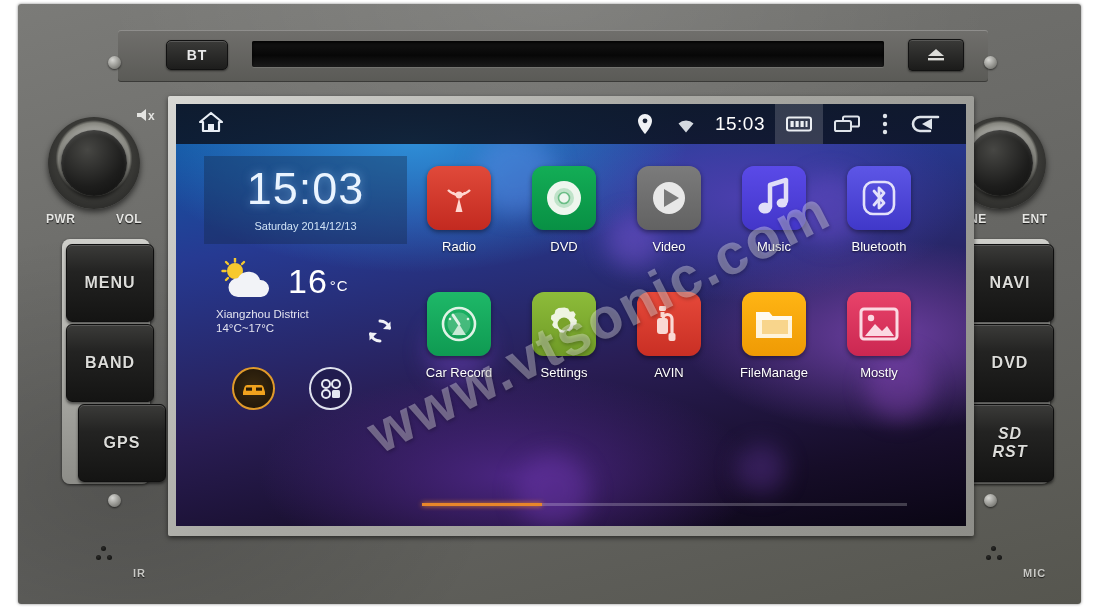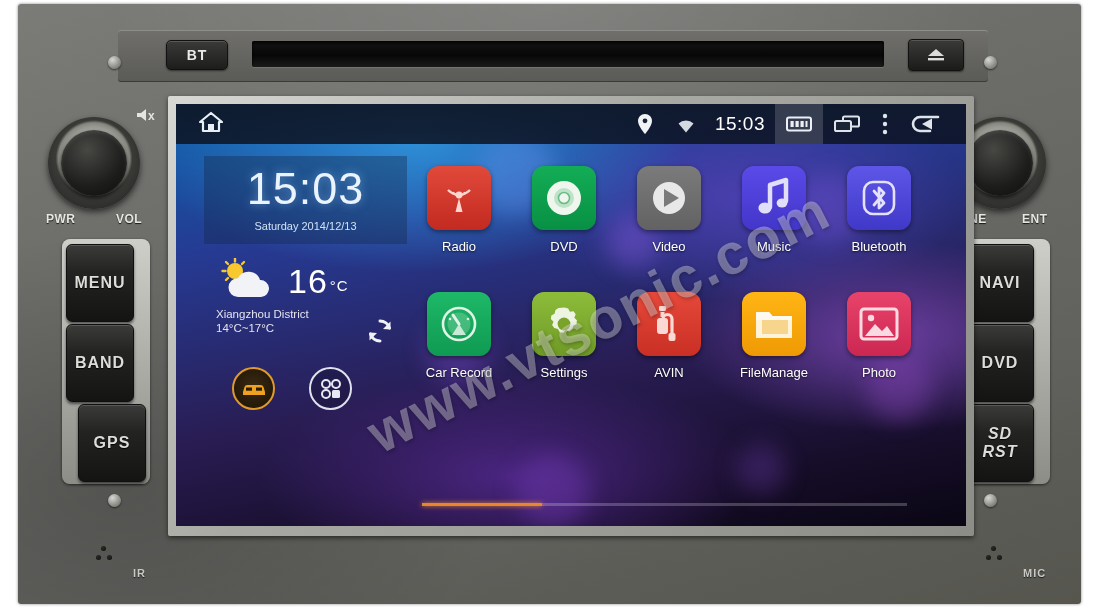--- a/index.html
+++ b/index.html
@@ -171,21 +171,21 @@
   }
   .knob:after {
     content:""; width:66px; height:66px; border-radius:50%;
     background: radial-gradient(circle at 40% 30%, #474744, #1d1d1c 60%, #0c0c0b);
     box-shadow: inset 0 2px 4px rgba(255,255,255,.12), 0 2px 4px rgba(0,0,0,.7);
   }
   .knob-label { position:absolute; color:#e6e6e3; font-size:12px; font-weight:bold; letter-spacing:.5px;
      text-shadow:0 1px 1px rgba(0,0,0,.8); }
 
   .sidebtn {
-    position:absolute; width:68px; height:78px;
+    position:absolute; width:88px; height:78px;
     background: linear-gradient(180deg,#3b3b39 0%, #232322 35%, #141413 100%);
     border-radius:6px;
     border:1px solid #0f0f0f;
     box-shadow: inset 0 1px 0 rgba(255,255,255,.16), 0 2px 3px rgba(0,0,0,.55);
     color:#dcdcd9; font-size:16px; font-weight:bold; letter-spacing:1px;
     display:flex; align-items:center; justify-content:center; text-align:center; line-height:1.15;
     text-shadow: 0 1px 1px rgba(0,0,0,.9);
   }
   .btn-frame {
     position:absolute;
@@ -487,21 +487,21 @@
             <div class="app-label">FileManage</div>
           </div>
           <div class="app">
             <div class="app-tile" style="background:linear-gradient(180deg,#e8436a,#cb2751);">
               <svg width="42" height="36" viewBox="0 0 42 36">
                 <rect x="3" y="3" width="36" height="30" rx="3" fill="none" stroke="#fbd9e2" stroke-width="3"></rect>
                 <circle cx="13" cy="12" r="3.2" fill="#fbd9e2"></circle>
                 <path d="M7 30 L17 18 L24 25 L29 20 L36 30 Z" fill="#fbd9e2"></path>
               </svg>
             </div>
-            <div class="app-label">Photo</div>
+            <div class="app-label">Mostly</div>
           </div>
         </div>
       </div>
 
       <div class="page-ind">
           <i></i>
         </div>
 
       <div class="watermark">
         <span>www.vtsonic.com</span>

